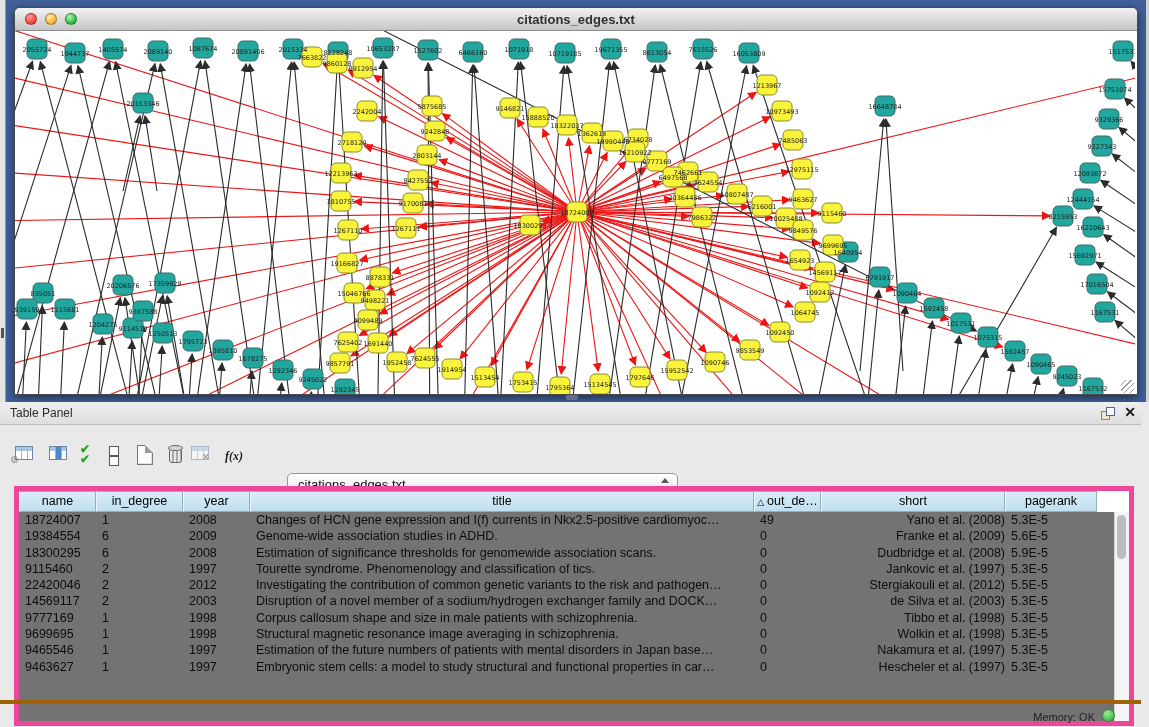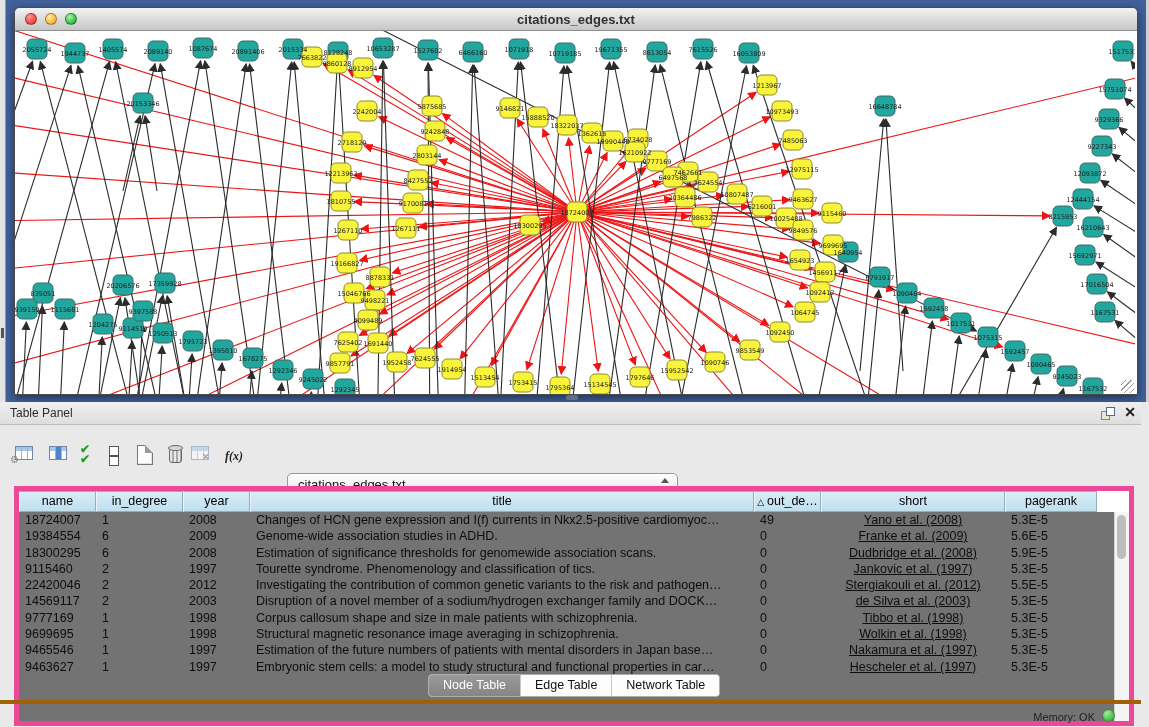--- a/index.html
+++ b/index.html
@@ -77,21 +77,21 @@
   .dtable{position:absolute;left:14px;top:84px;width:1120px;height:240px;border:5px solid #ec4899;background:#737373;box-sizing:border-box;}
   .thead{position:relative;height:21px;background:#fff;white-space:nowrap;font-size:0;}
   .th{display:inline-block;box-sizing:border-box;height:21px;background:linear-gradient(#D9EDF7,#BFDFEF);
       border-right:1px solid #93AFBE;border-left:1px solid #E9F5FB;border-bottom:1px solid #93AFBE;border-top:1px solid #93AFBE;
       font-size:12.5px;color:#000;text-align:center;line-height:19px;cursor:pointer;overflow:hidden;}
   .th .sort-tri{font-size:9px;margin-right:3px;}
   .tbody{position:absolute;left:0;top:21px;right:14px;bottom:0;overflow:hidden;}
   .tr{height:16.3px;white-space:nowrap;font-size:0;cursor:default;}
   .td{display:inline-block;box-sizing:border-box;height:16.3px;font-size:12.5px;color:#0d0d0d;line-height:16px;
       padding:0 0 0 6px;overflow:hidden;vertical-align:top;}
-  .td.center{text-align:center;padding-left:0;text-decoration:underline;}
+  .td.center{text-align:right;padding-left:0;}
   .vscroll{position:absolute;right:0;top:21px;bottom:0;width:14px;background:#F4F4F4;border-left:1px solid #D5D5D5;}
   .vscroll .thumb{position:absolute;left:2px;top:3px;width:9px;height:44px;border-radius:5px;background:#BDBDBD;}
 
   
   .tabs{position:absolute;left:428px;top:272px;height:21px;display:flex;border:1px solid #ADADAD;border-radius:4px;overflow:hidden;background:#FDFDFD;}
   .tab{font-size:12.5px;line-height:20px;padding:0 14px;color:#111;background:#FDFDFD;border-right:1px solid #C8C8C8;cursor:pointer;}
   .tab:last-child{border-right:none;}
   .tab.selected{background:linear-gradient(#9A9A9A,#858585);color:#fff;}
 
   
@@ -624,24 +624,19 @@
           <div class="tr"><div class="td" style="width: 77px;">9777169</div><div class="td" style="width: 87px;">1</div><div class="td" style="width: 67px;">1998</div><div class="td" style="width: 504px;">Corpus callosum shape and size in male patients with schizophrenia.</div><div class="td" style="width: 67px;">0</div><div class="td center" style="width: 184px;">Tibbo et al. (1998)</div><div class="td" style="width: 92px;">5.3E-5</div></div>
           <div class="tr"><div class="td" style="width: 77px;">9699695</div><div class="td" style="width: 87px;">1</div><div class="td" style="width: 67px;">1998</div><div class="td" style="width: 504px;">Structural magnetic resonance image averaging in schizophrenia.</div><div class="td" style="width: 67px;">0</div><div class="td center" style="width: 184px;">Wolkin et al. (1998)</div><div class="td" style="width: 92px;">5.3E-5</div></div>
           <div class="tr"><div class="td" style="width: 77px;">9465546</div><div class="td" style="width: 87px;">1</div><div class="td" style="width: 67px;">1997</div><div class="td" style="width: 504px;">Estimation of the future numbers of patients with mental disorders in Japan base…</div><div class="td" style="width: 67px;">0</div><div class="td center" style="width: 184px;">Nakamura et al. (1997)</div><div class="td" style="width: 92px;">5.3E-5</div></div>
           <div class="tr"><div class="td" style="width: 77px;">9463627</div><div class="td" style="width: 87px;">1</div><div class="td" style="width: 67px;">1997</div><div class="td" style="width: 504px;">Embryonic stem cells: a model to study structural and functional properties in car…</div><div class="td" style="width: 67px;">0</div><div class="td center" style="width: 184px;">Hescheler et al. (1997)</div><div class="td" style="width: 92px;">5.3E-5</div></div>
         </div>
       <div class="vscroll">
         <div class="thumb"></div>
       </div>
     </div>
 
-    <div class="tabs" id="tabs">
-        <div class="tab selected">Node Table</div>
-        <div class="tab">Edge Table</div>
-        <div class="tab">Network Table</div>
-      </div>
 
     <div class="statusbar">
       <span class="mem-label">Memory: OK</span>
       <span class="mem-dot"></span>
     </div>
   </div>
 </div>
 
 </body></html>

